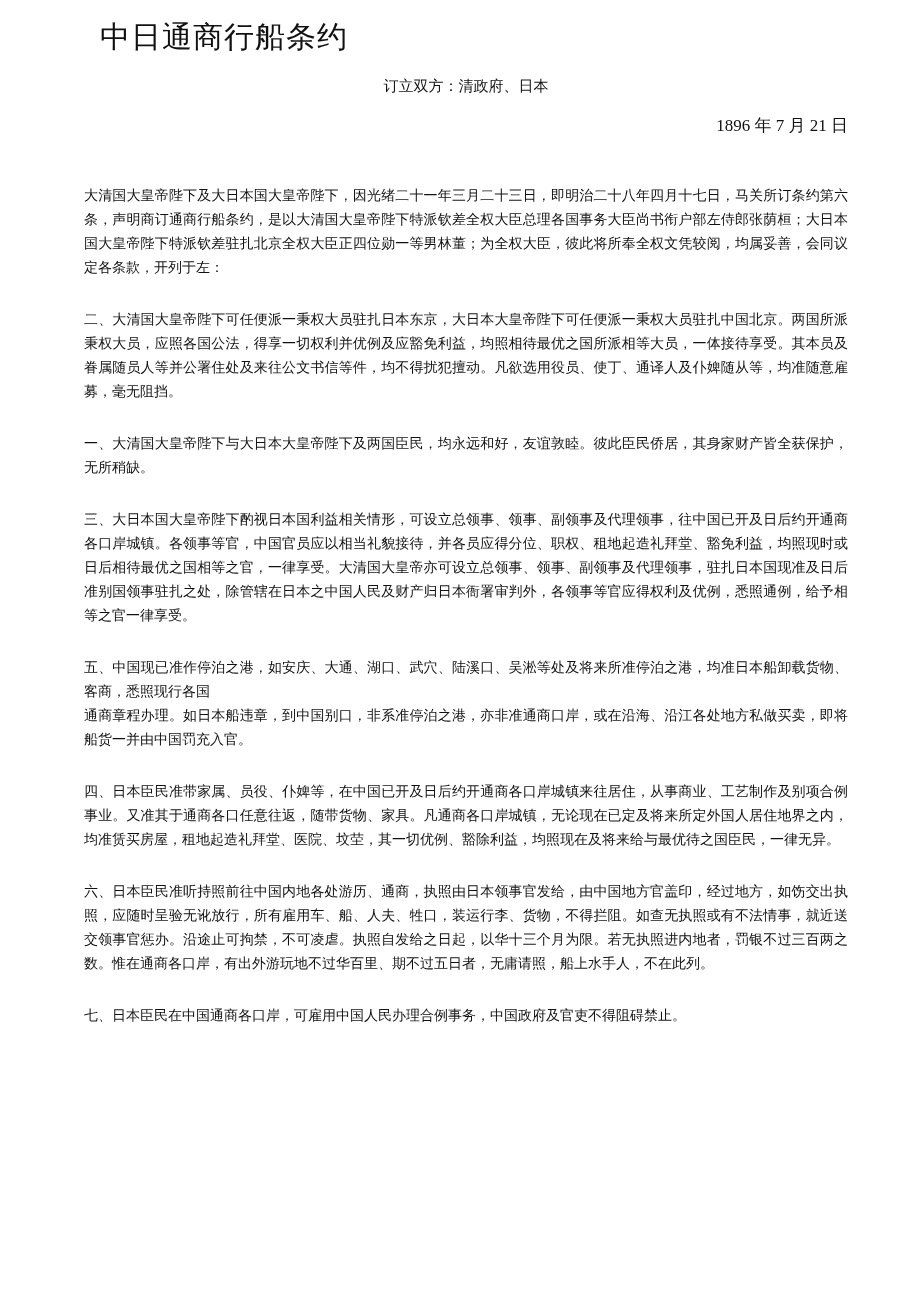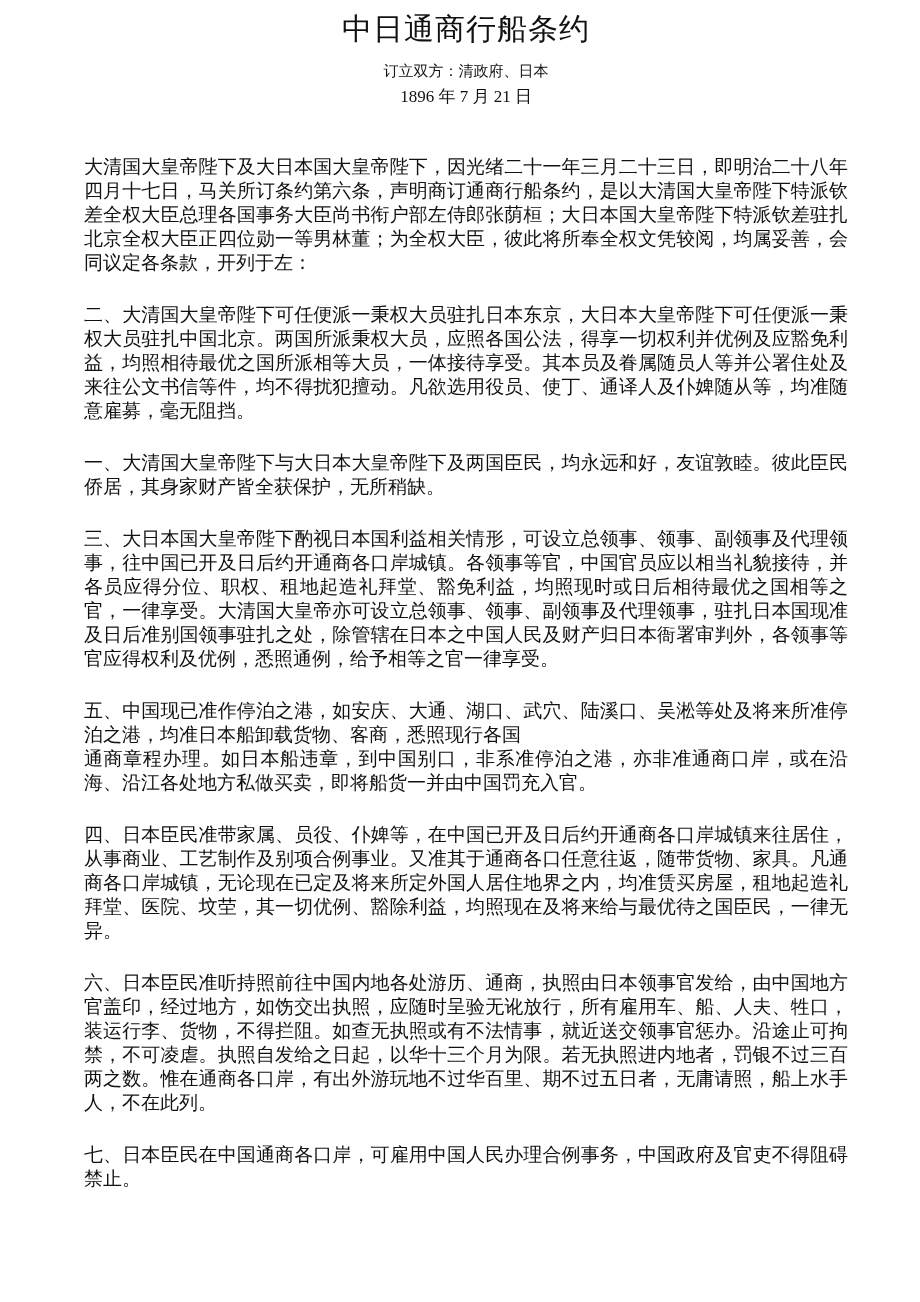--- a/index.html
+++ b/index.html
@@ -13,45 +13,44 @@
     height: 1302px;
     background: #ffffff;
     overflow: hidden;
     font-family: "Liberation Serif", "DejaVu Serif", serif;
     color: #111111;
   }
   .content {
     padding: 0 72px 0 84px;
   }
   .doc-title {
-    margin: 8px;
+    margin: 16px;
     font-size: 30px;
     line-height: 42px;
     font-weight: normal;
-    text-align: center;
     letter-spacing: 1px;
   }
   .doc-subtitle {
     margin-top: 9px;
     font-size: 15px;
     line-height: 24px;
     text-align: center;
   }
   .doc-date {
-    margin-top: 2px;
+    margin-top: 16px;
     font-size: 17px;
     line-height: 24px;
-    text-align: center;
+    text-align: right;
   }
   .doc-body {
     margin-top: 46px;
   }
   .para {
     margin: 0 0 28px 0;
-    font-size: 19px;
+    font-size: 14px;
     line-height: 24px;
     text-align: justify;
     white-space: pre-line;   
     word-break: break-all;
   }
   .para:last-child {
     margin-bottom: 13px;
   }
 </style>
 </head>

